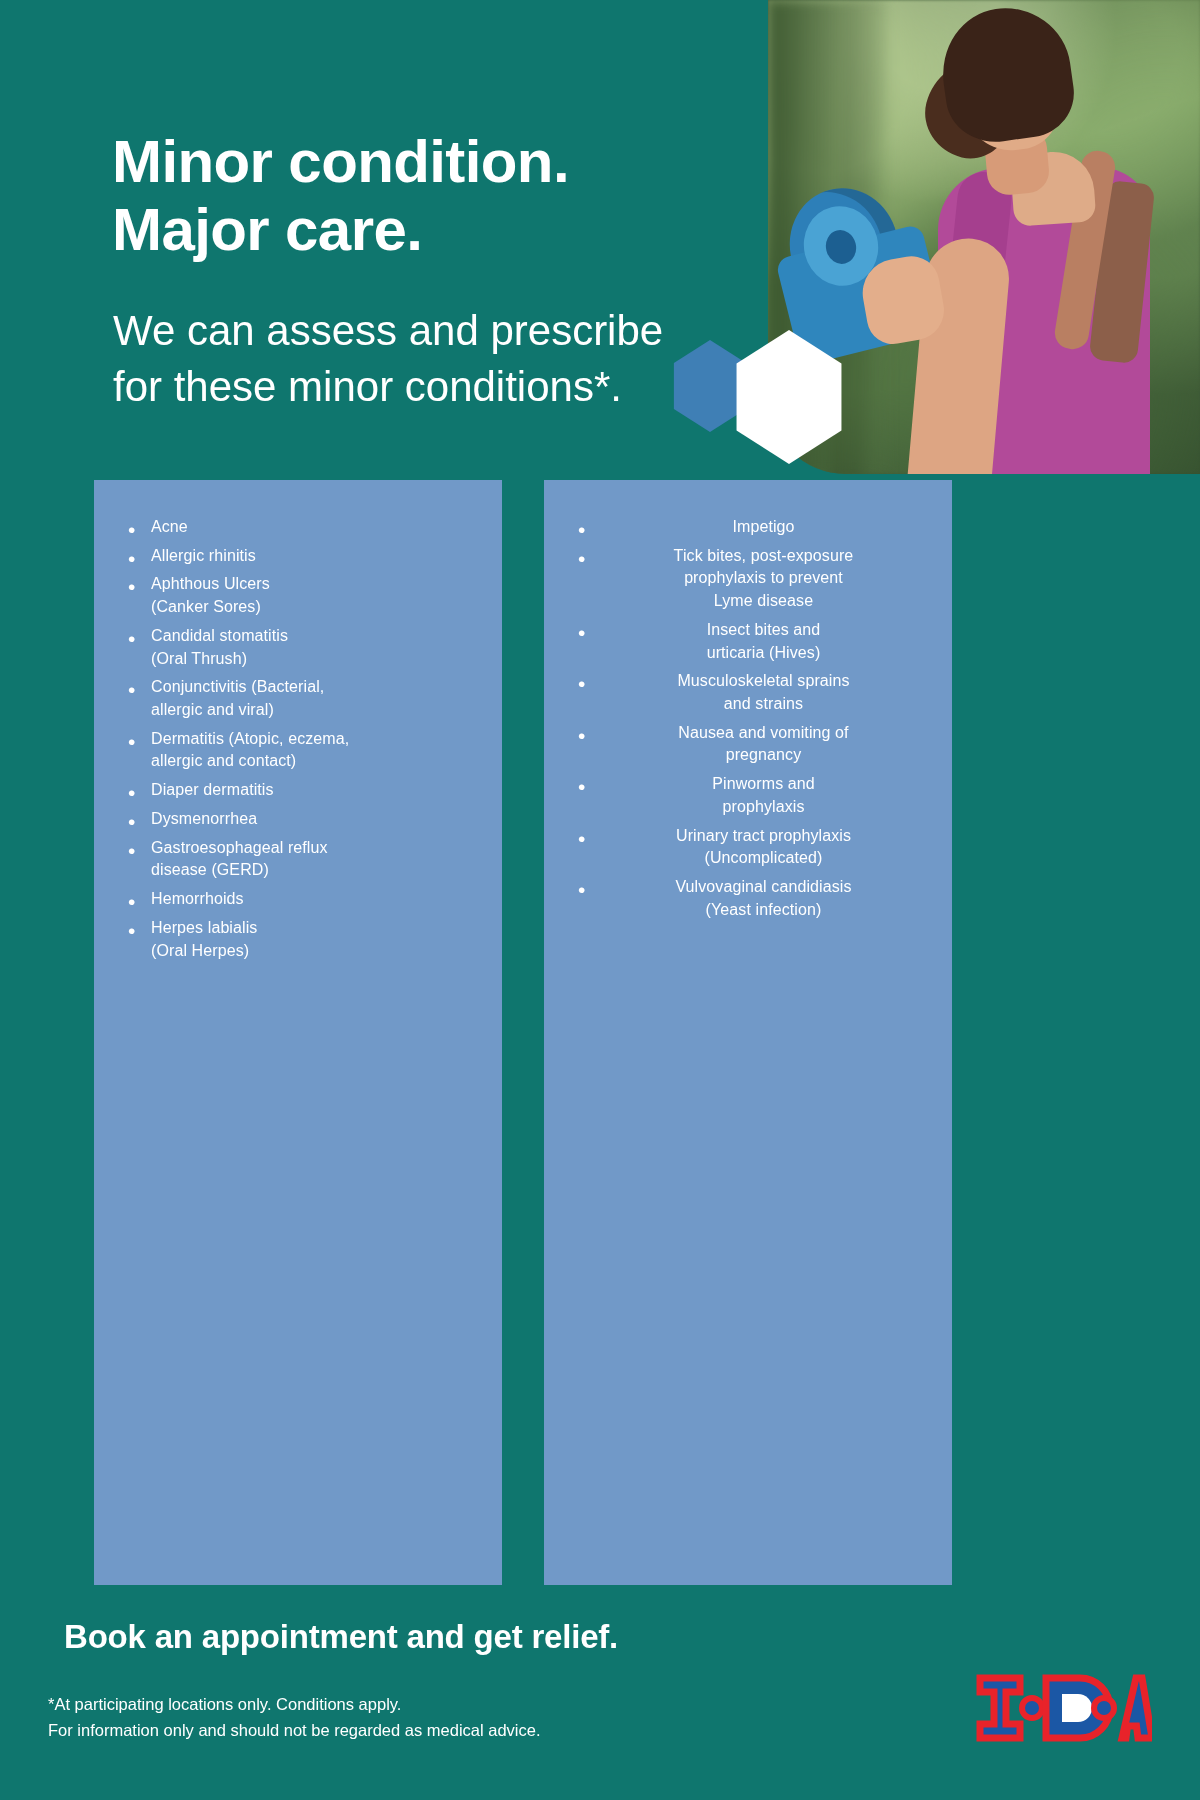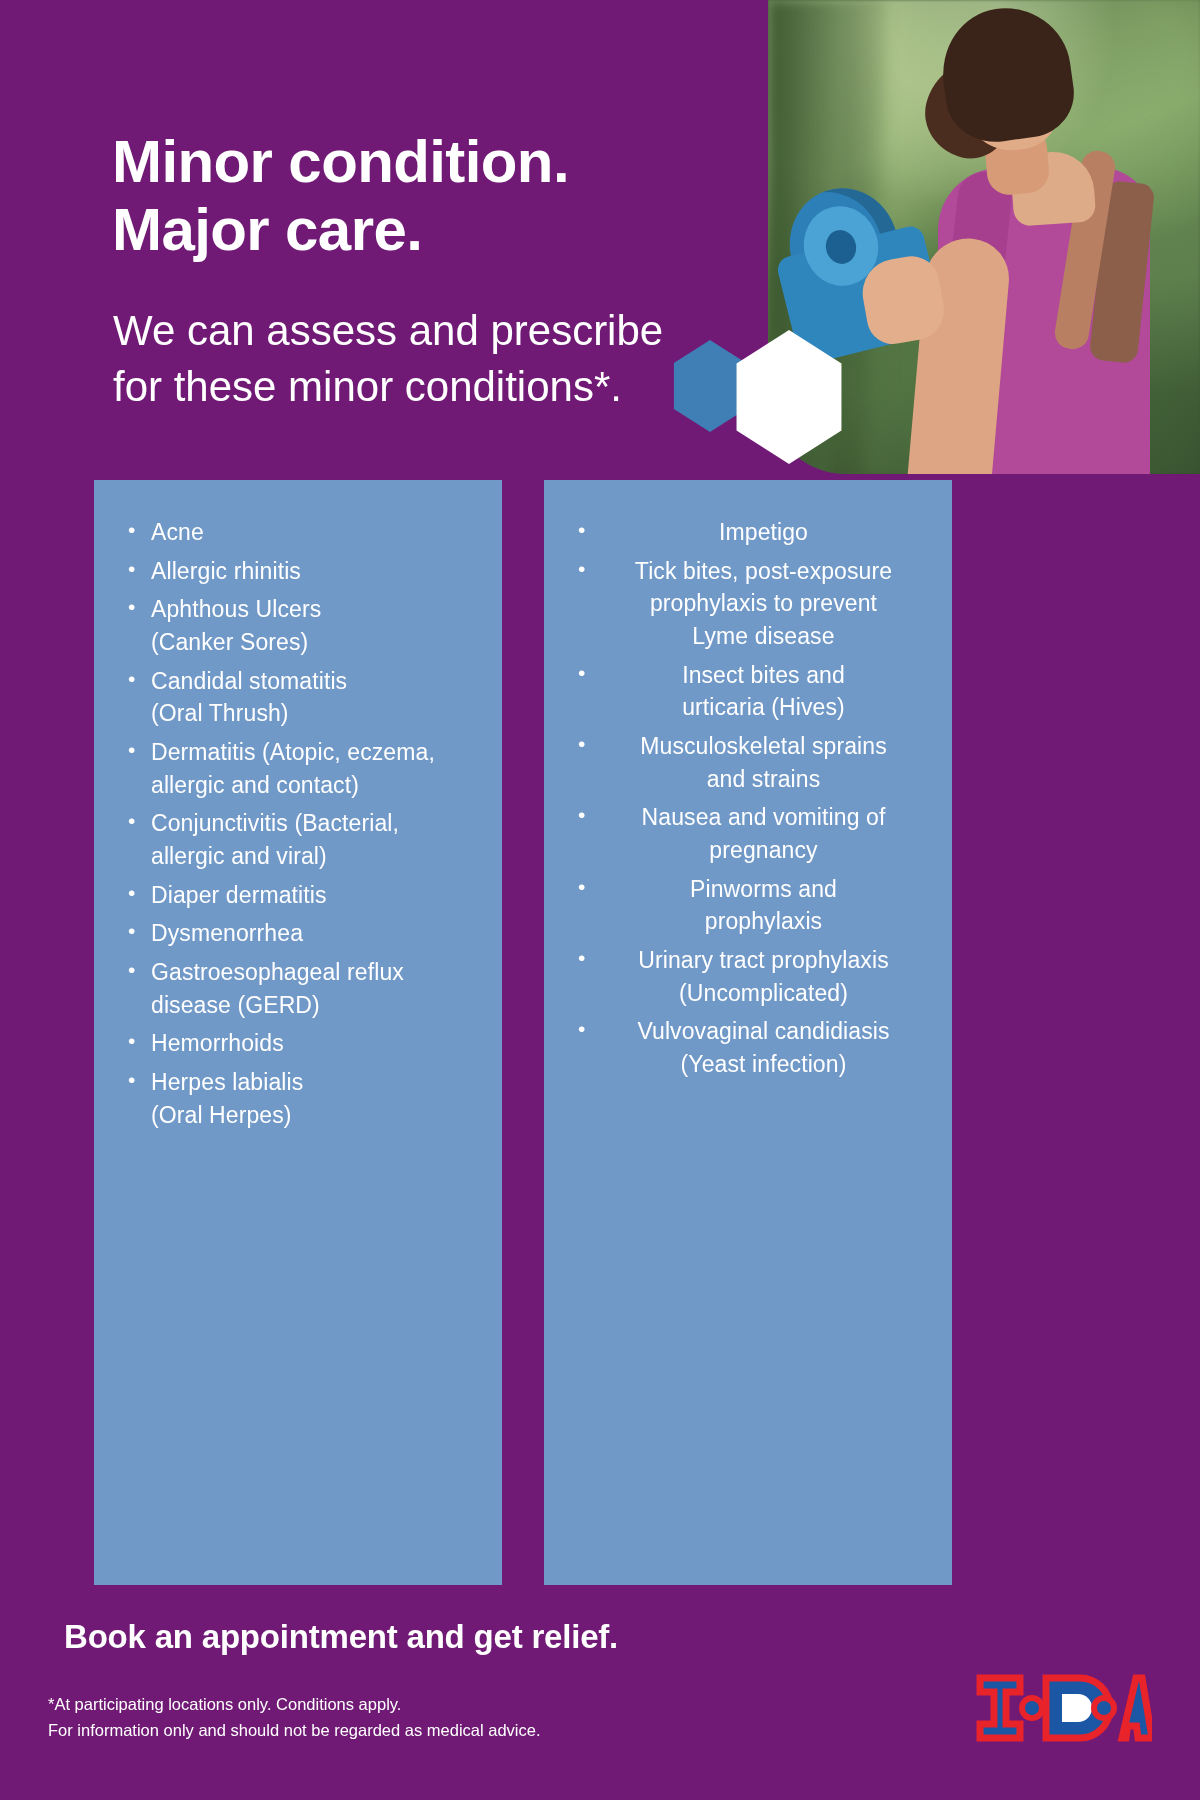--- a/index.html
+++ b/index.html
@@ -9,21 +9,21 @@
     height: 1800px;
     background: #0a5fa0;
     font-family: "Liberation Sans", sans-serif;
     overflow: hidden;
     position: relative;
   }
 
   .poster {
     position: absolute;
     inset: 0;
-    background: #701a75;
+    background: #0f766e;
     text-decoration: underline;
   }
 
   
   .hero-photo {
     position: absolute;
     top: 0;
     right: 0;
     width: 432px;
     height: 474px;
@@ -236,21 +236,21 @@
     background: #7199c8;
     padding: 36px 26px 20px 26px;
   }
   .panel-left  { width: 408px; }
   .panel-right { width: 408px; text-align: center; }
 
   .cond-list { list-style: none; }
   .cond-item {
     position: relative;
     color: #ffffff;
-    font-size: 23px;
+    font-size: 16px;
     line-height: 1.42;
     padding-left: 31px;
     margin-bottom: 6px;
     font-weight: 400;
     letter-spacing: .1px;
     white-space: pre-line;
   }
   .cond-item::before {
     content: "•";
     position: absolute;
@@ -325,24 +325,24 @@
 
   <div class="panels">
     <div class="panel panel-left">
       <ul class="cond-list" id="list-left">
           <li class="cond-item">Acne</li>
           <li class="cond-item">Allergic rhinitis</li>
           <li class="cond-item">Aphthous Ulcers
 (Canker Sores)</li>
           <li class="cond-item">Candidal stomatitis
 (Oral Thrush)</li>
+          <li class="cond-item">Conjunctivitis (Bacterial,
+allergic and viral)</li>
           <li class="cond-item">Dermatitis (Atopic, eczema,
 allergic and contact)</li>
-          <li class="cond-item">Conjunctivitis (Bacterial,
-allergic and viral)</li>
           <li class="cond-item">Diaper dermatitis</li>
           <li class="cond-item">Dysmenorrhea</li>
           <li class="cond-item">Gastroesophageal reflux
 disease (GERD)</li>
           <li class="cond-item">Hemorrhoids</li>
           <li class="cond-item">Herpes labialis
 (Oral Herpes)</li>
         </ul>
     </div>
     <div class="panel panel-right">

